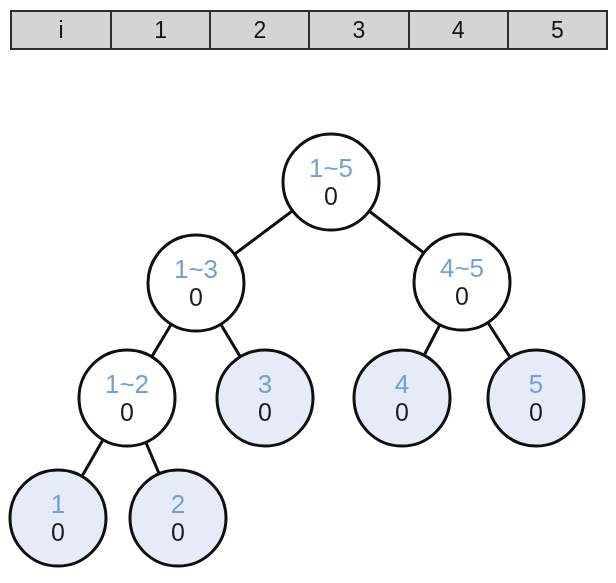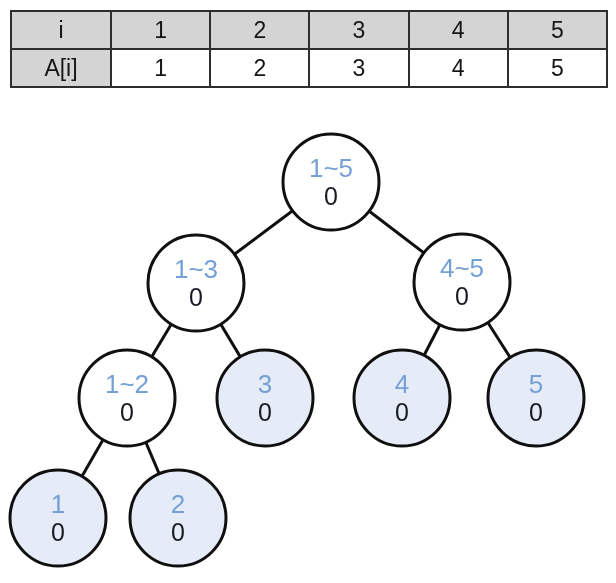--- a/index.html
+++ b/index.html
@@ -86,28 +86,20 @@
     </colgroup>
     <tbody>
       <tr>
         <td class="gray">i</td>
         <td class="gray">1</td>
         <td class="gray">2</td>
         <td class="gray">3</td>
         <td class="gray">4</td>
         <td class="gray">5</td>
       </tr>
-      <tr>
-        <td class="gray">A[i]</td>
-        <td>1</td>
-        <td>2</td>
-        <td>3</td>
-        <td>4</td>
-        <td>5</td>
-      </tr>
     </tbody>
   </table>
 
   <svg class="tree" width="616" height="583" viewBox="0 0 616 583">
 
     <g>
       <line class="edge" x1="331" y1="182" x2="196" y2="283"></line>
       <line class="edge" x1="331" y1="182" x2="462" y2="282"></line>
       <line class="edge" x1="196" y1="283" x2="127" y2="398"></line>
       <line class="edge" x1="196" y1="283" x2="265" y2="398"></line>

